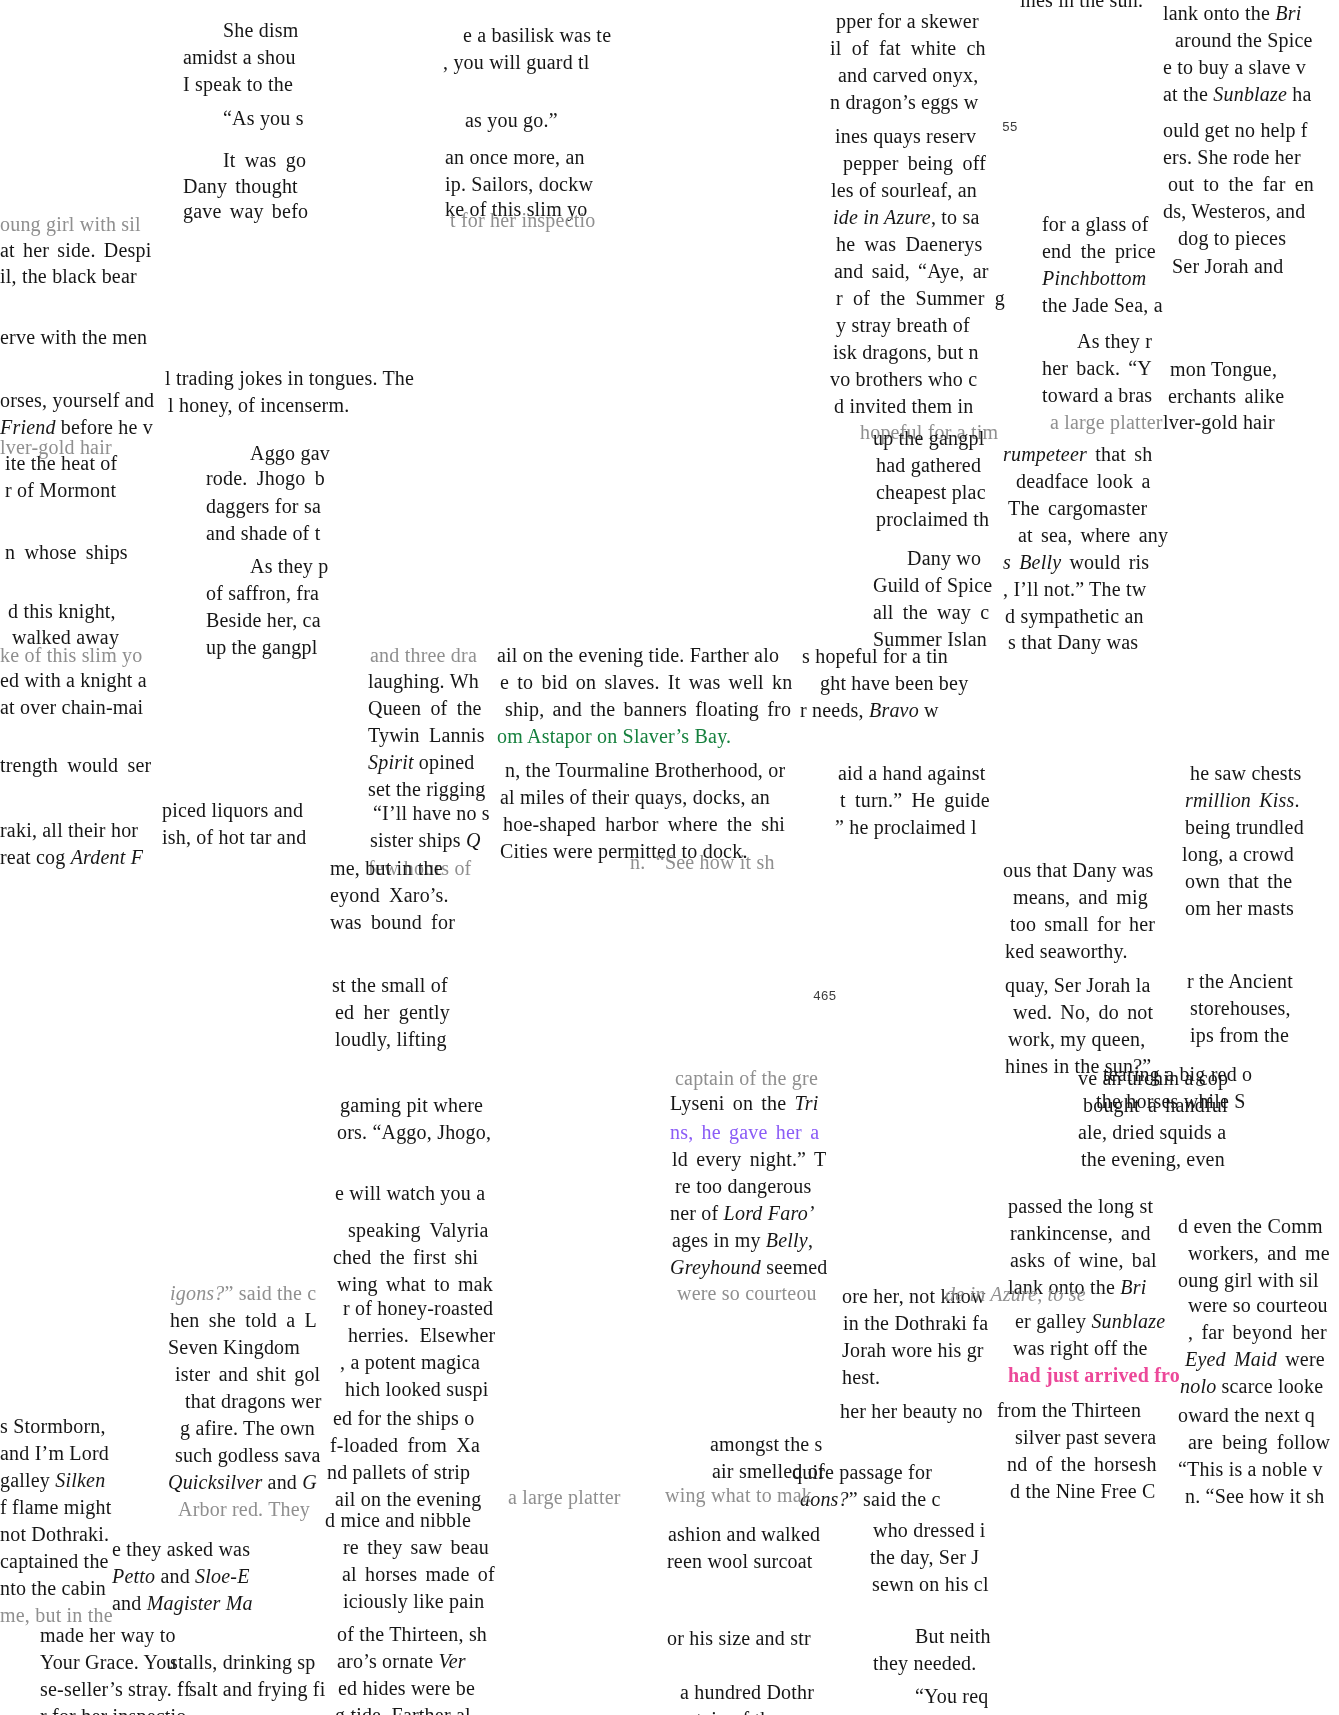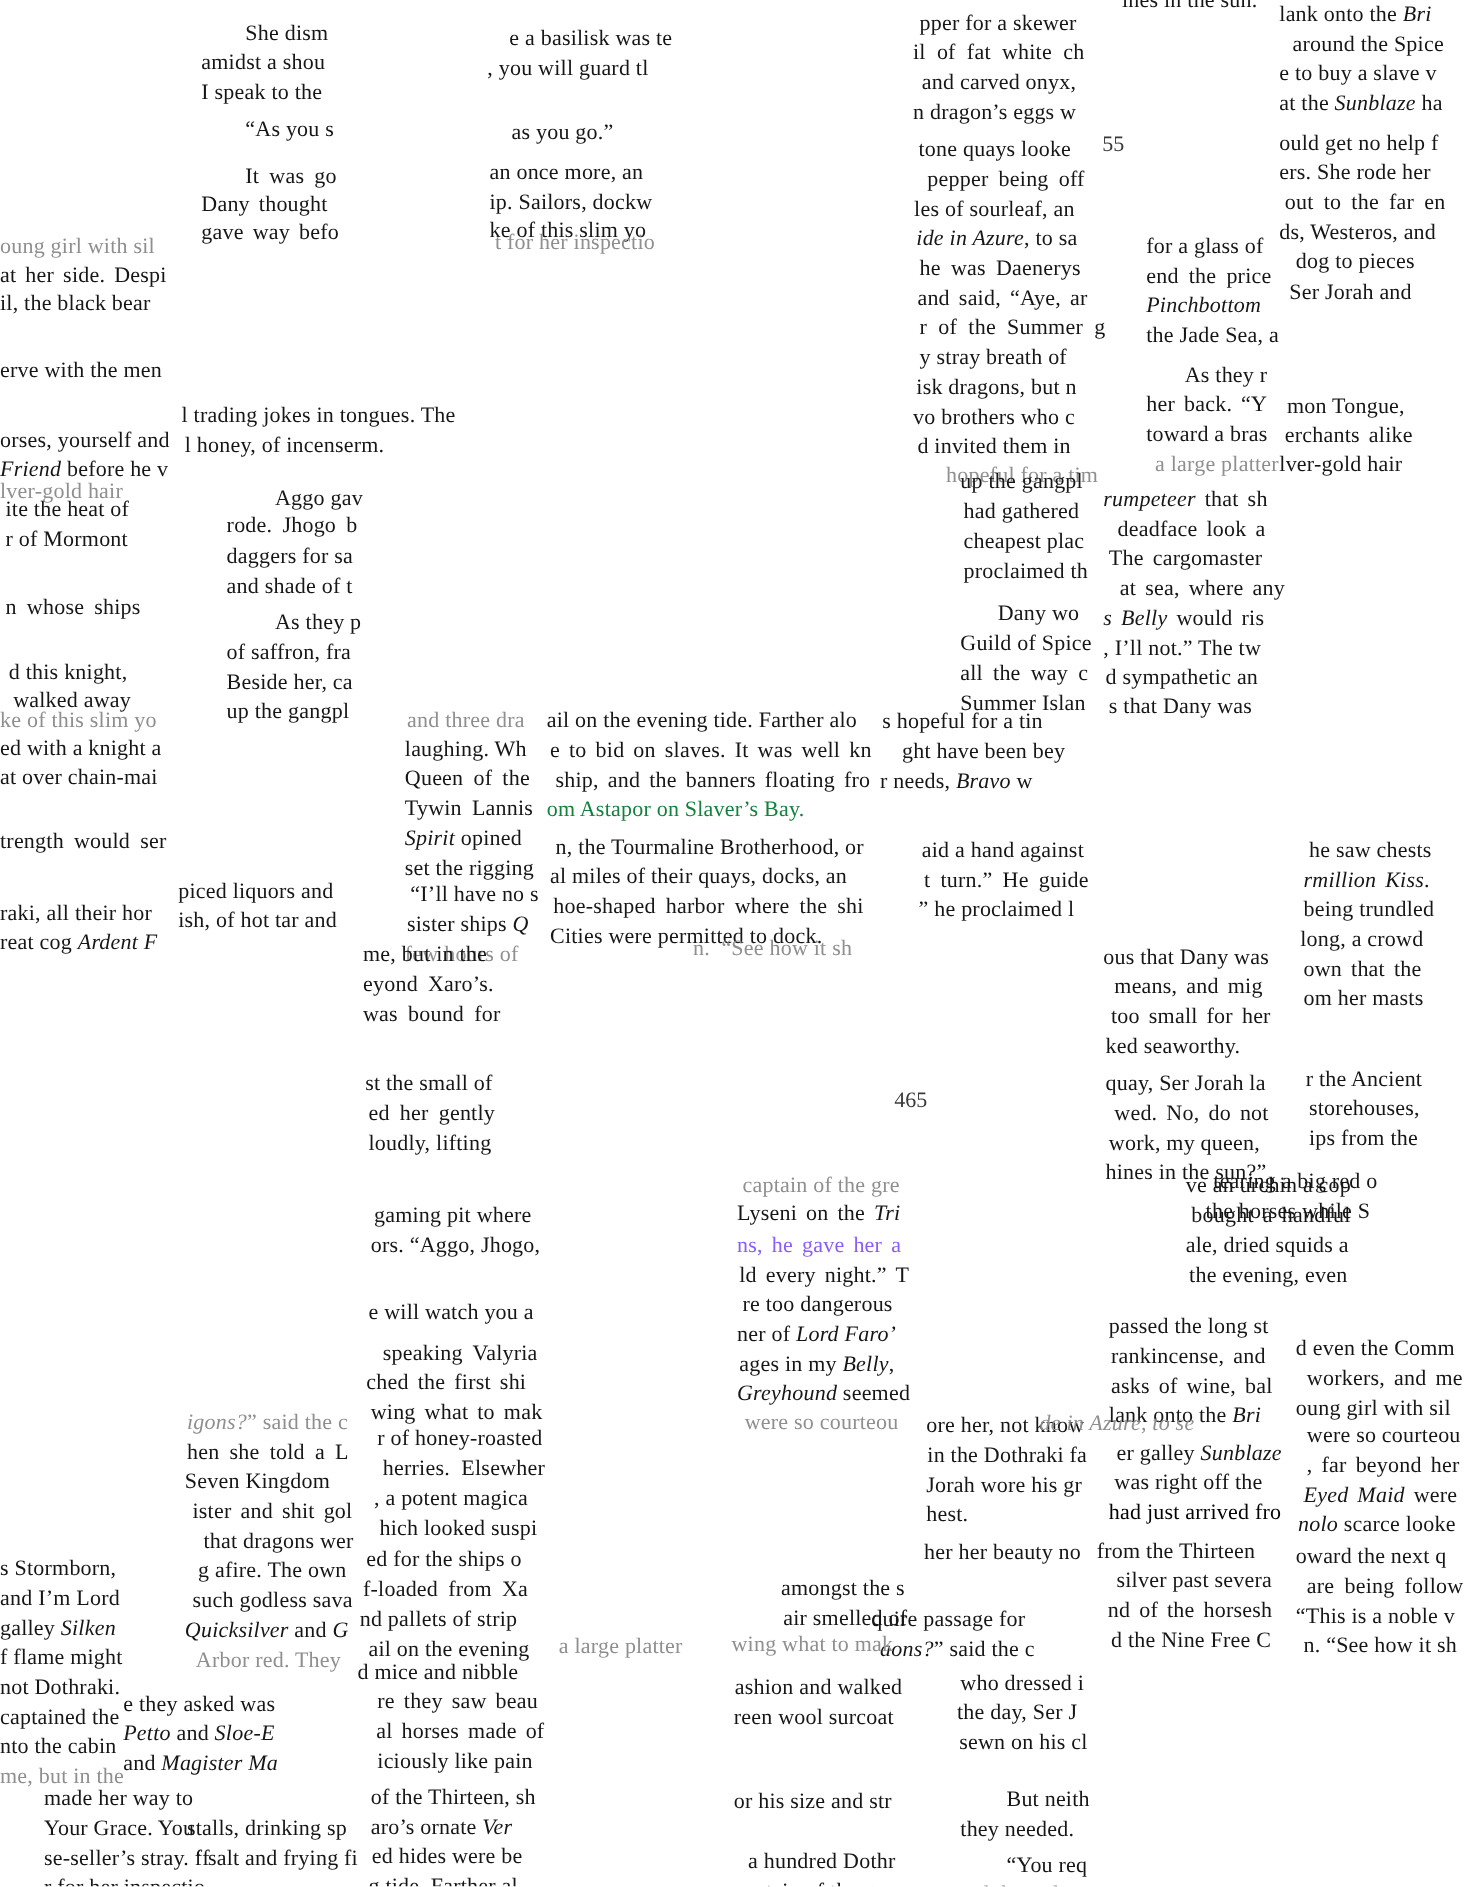--- a/index.html
+++ b/index.html
@@ -3,22 +3,22 @@
 <meta charset="utf-8">
 <style>
   html,body{margin:0;padding:0;background:#ffffff;}
   .page{position:relative;overflow:hidden;background:#ffffff;
         font-family:"Liberation Serif","DejaVu Serif",serif;}
   .frag{position:absolute;left:0;top:0;}
   .ln{position:absolute;white-space:pre;font-size:20px;line-height:1;color:#161616;
       letter-spacing:0.2px;}
   .ln i{font-style:italic;}
   .faint{color:#8f8f8f;}
-  .pagenum{position:absolute;font-family:Liberation Serif, serif;
-      font-size:20px;color:#3a3a3a;white-space:pre;}
+  .pagenum{position:absolute;font-family:Liberation Mono, monospace;
+      font-size:13px;color:#3a3a3a;white-space:pre;}
   .numclip{position:absolute;overflow:hidden;height:24px;}
 </style>
 </head>
 <body>
 
 <div class="page" style="width: 1339px; height: 1715px; background: rgb(255, 255, 255);">
     <div class="frag">
       <div class="ln" style="left: 223px; top: 20px; color: rgb(22, 22, 22);">She dism</div>
       <div class="ln" style="left: 183px; top: 47px; color: rgb(22, 22, 22);">amidst a shou</div>
       <div class="ln" style="left: 183px; top: 74px; color: rgb(22, 22, 22);">I speak to the</div>
@@ -34,21 +34,21 @@
       <div class="ln" style="left: 445px; top: 147px; color: rgb(22, 22, 22);">an once more, an</div>
       <div class="ln" style="left: 445px; top: 174px; color: rgb(22, 22, 22);">ip. Sailors, dockw</div>
       <div class="ln" style="left: 445px; top: 199px; color: rgb(22, 22, 22);">ke of this slim yo</div>
       <div class="ln faint" style="left: 450px; top: 210px; color: rgb(143, 143, 143);">t for her inspectio</div>
     </div>
     <div class="frag">
       <div class="ln" style="left: 836px; top: 11px; color: rgb(22, 22, 22);">pper for a skewer</div>
       <div class="ln" style="left: 830px; top: 38px; word-spacing: 5px; color: rgb(22, 22, 22);">il of fat white ch</div>
       <div class="ln" style="left: 838px; top: 65px; color: rgb(22, 22, 22);">and carved onyx,</div>
       <div class="ln" style="left: 830px; top: 92px; color: rgb(22, 22, 22);">n dragon’s eggs w</div>
-      <div class="ln" style="left: 835px; top: 126px; color: rgb(22, 22, 22);">tone quays looke</div>
+      <div class="ln" style="left: 835px; top: 126px; color: rgb(22, 22, 22);">ines quays reserv</div>
       <div class="ln" style="left: 843px; top: 153px; word-spacing: 4px; color: rgb(22, 22, 22);">pepper being off</div>
       <div class="ln" style="left: 831px; top: 180px; color: rgb(22, 22, 22);">les of sourleaf, an</div>
       <div class="ln" style="left: 833px; top: 207px; color: rgb(22, 22, 22);"><i>ide in Azure</i>, to sa</div>
       <div class="ln" style="left: 836px; top: 234px; word-spacing: 4px; color: rgb(22, 22, 22);">he was Daenerys</div>
       <div class="ln" style="left: 834px; top: 261px; word-spacing: 3px; color: rgb(22, 22, 22);">and said, “Aye, ar</div>
       <div class="ln" style="left: 836px; top: 288px; word-spacing: 5px; color: rgb(22, 22, 22);">r of the Summer g</div>
       <div class="ln" style="left: 836px; top: 315px; color: rgb(22, 22, 22);">y stray breath of</div>
       <div class="ln" style="left: 833px; top: 342px; color: rgb(22, 22, 22);">isk dragons, but n</div>
       <div class="ln" style="left: 830px; top: 369px; color: rgb(22, 22, 22);">vo brothers who c</div>
       <div class="ln" style="left: 834px; top: 396px; color: rgb(22, 22, 22);">d invited them in</div>
@@ -261,21 +261,21 @@
       <div class="ln" style="left: 840px; top: 1401px; color: rgb(22, 22, 22);">her her beauty no</div>
     </div>
     <div class="frag">
       <div class="ln" style="left: 1008px; top: 1196px; color: rgb(22, 22, 22);">passed the long st</div>
       <div class="ln" style="left: 1010px; top: 1223px; word-spacing: 3px; color: rgb(22, 22, 22);">rankincense, and</div>
       <div class="ln" style="left: 1010px; top: 1250px; word-spacing: 3px; color: rgb(22, 22, 22);">asks of wine, bal</div>
       <div class="ln" style="left: 1008px; top: 1277px; color: rgb(22, 22, 22);">lank onto the <i>Bri</i></div>
       <div class="ln faint" style="left: 945px; top: 1284px; color: rgb(143, 143, 143);"><i>de in Azure, to se</i></div>
       <div class="ln" style="left: 1015px; top: 1311px; color: rgb(22, 22, 22);">er galley <i>Sunblaze</i></div>
       <div class="ln" style="left: 1013px; top: 1338px; color: rgb(22, 22, 22);">was right off the</div>
-      <div class="ln" style="left: 1008px; top: 1365px; color: #000000;">had just arrived fro</div>
+      <div class="ln" style="left: 1008px; top: 1365px; color: #ec4899; font-weight: bold;">had just arrived fro</div>
       <div class="ln" style="left: 997px; top: 1400px; color: rgb(22, 22, 22);">from the Thirteen</div>
       <div class="ln" style="left: 1015px; top: 1427px; color: rgb(22, 22, 22);">silver past severa</div>
       <div class="ln" style="left: 1007px; top: 1454px; word-spacing: 3px; color: rgb(22, 22, 22);">nd of the horsesh</div>
       <div class="ln" style="left: 1010px; top: 1481px; color: rgb(22, 22, 22);">d the Nine Free C</div>
     </div>
     <div class="frag">
       <div class="ln" style="left: 1178px; top: 1216px; color: rgb(22, 22, 22);">d even the Comm</div>
       <div class="ln" style="left: 1188px; top: 1243px; word-spacing: 3px; color: rgb(22, 22, 22);">workers, and me</div>
       <div class="ln" style="left: 1178px; top: 1270px; color: rgb(22, 22, 22);">oung girl with sil</div>
       <div class="ln" style="left: 1188px; top: 1295px; color: rgb(22, 22, 22);">were so courteou</div>

